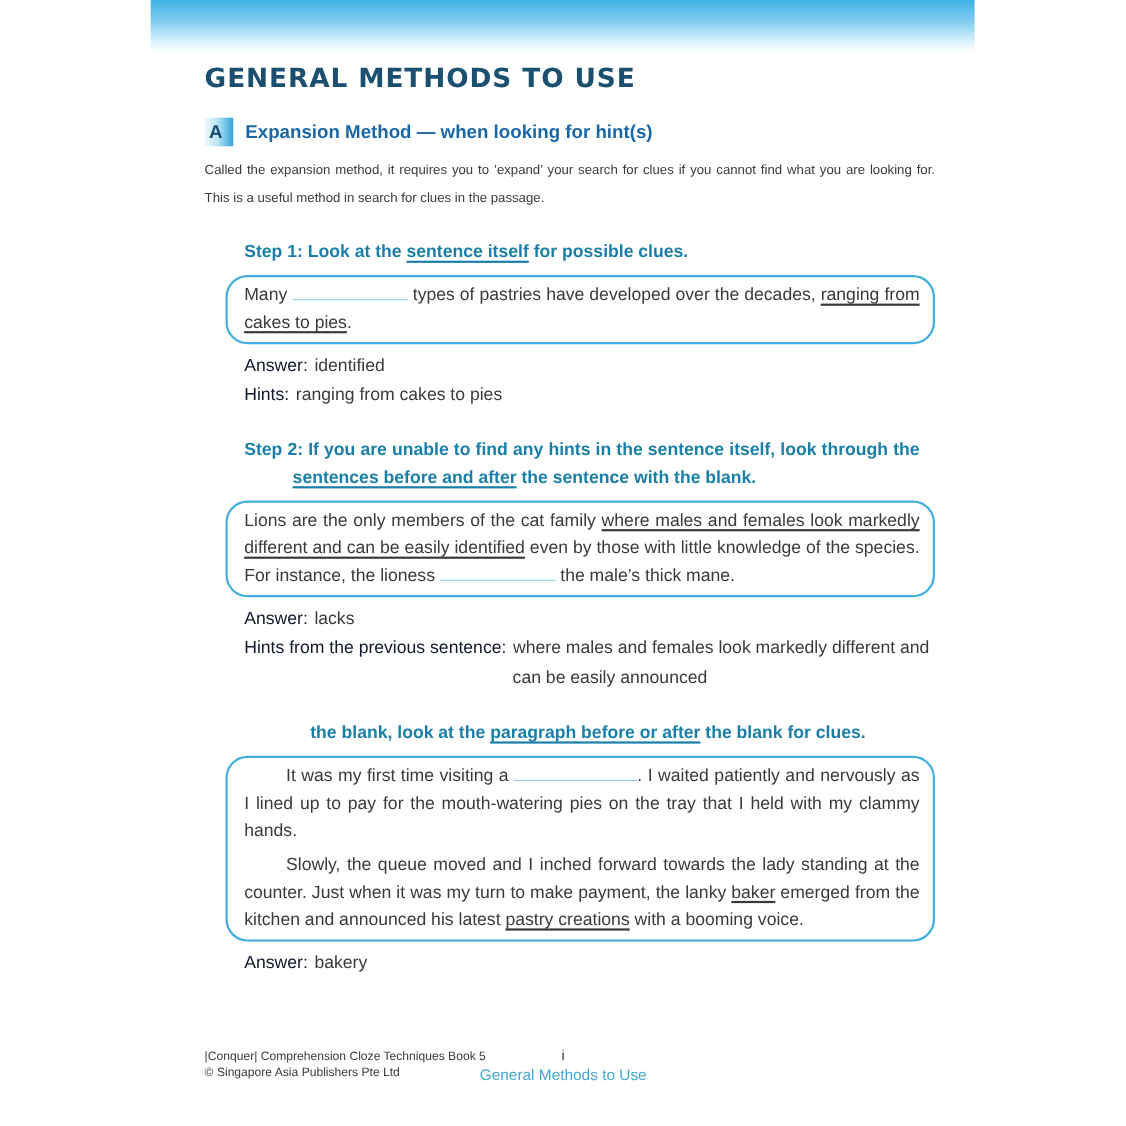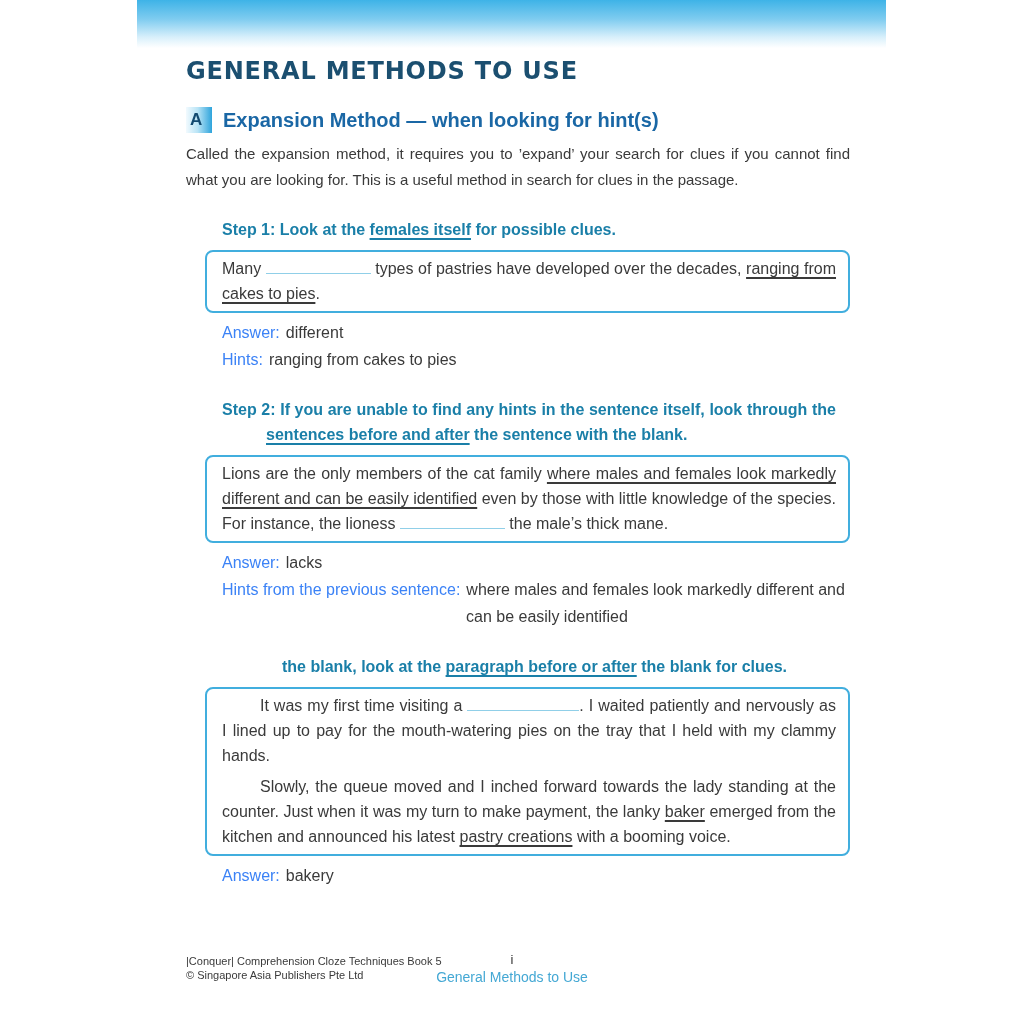--- a/index.html
+++ b/index.html
@@ -16,40 +16,40 @@
     margin:0; font-family:"DejaVu Sans",sans-serif; font-size:24px; font-weight:bold;
     letter-spacing:0.8px; color:#1b4f70; line-height:28px;
   }
   .section-row { display:flex; align-items:center; gap:11px; margin-top:22px; height:26px; }
   .badge {
     width:26px; height:26px; box-sizing:border-box; flex:0 0 26px;
     background:linear-gradient(90deg,#f2fafe 0%,#b9e4f6 45%,#2ea4dc 100%);
     display:flex; align-items:center; padding-left:4px;
     font-weight:bold; font-size:17px; color:#134a70;
   }
-  .section-heading { margin:0; font-size:20px; font-weight:bold; color:#1a67a5; }
-  .intro { margin:8px 0 0 0; font-size:15px; line-height:26px; text-align:justify; }
+  .section-heading { margin:0; font-size:17px; font-weight:bold; color:#1a67a5; }
+  .intro { margin:8px 0 0 0; font-size:12px; line-height:26px; text-align:justify; }
   .step { margin:24px 0 0 36px; width:614px; font-size:16px; font-weight:bold; color:#1a7fa8; line-height:25px; }
   .step .line1 { display:block; text-align:justify; text-align-last:justify; }
   .step .line2 { display:block; }
   .step .ind44 { padding-left:44px; }
   .step .ind60 { padding-left:60px; }
   .u { text-decoration:underline; text-decoration-thickness:1.5px; text-underline-offset:3px; }
   .example-box {
     margin:8px 0 0 19px; width:645px; box-sizing:border-box;
-    border:2.5px solid #41aede; border-radius:8px; padding:4px 12px 5px 15px;
+    border:2.5px solid #41aede; border-radius:20px; padding:4px 12px 5px 15px;
   }
   .box-text { margin:0; font-size:16px; line-height:25px; text-align:justify; }
   .box-text.indent { text-indent:38px; }
   .box-text + .box-text { margin-top:6px; }
   .blank { display:inline-block; width:105px; height:14px; border-bottom:1.7px solid #90cfe8; }
   .blank.wide { width:112px; }
   .qa { margin:6px 0 0 36px; font-size:16px; }
   .qa p { margin:0; line-height:27px; }
-  .qa .label { color:#3b82f6; margin-right:6px; }
+  .qa .label { color:#0f172a; margin-right:6px; }
   .qa .cont-line { padding-left:244px; }
   .footer-left {
     position:absolute; left:186px; top:954px; font-size:11px; line-height:14px; color:#3a3a3a;
   }
   .footer-left p { margin:0; }
   .footer-center { position:absolute; left:0; top:952px; width:1024px; text-align:center; }
   .footer-center .pagenum { margin:0; font-size:13px; line-height:16px; color:#333333; }
   .footer-center .pagelabel { margin:0; font-size:14px; line-height:18px; color:#44a8d4; }
 </style>
 </head>
@@ -63,44 +63,44 @@
 
     <div class="section-row">
       <div class="badge">
         <span>A</span>
       </div>
       <h2 class="section-heading">Expansion Method — when looking for hint(s)</h2>
     </div>
 
     <p class="intro">Called the expansion method, it requires you to ’expand’ your search for clues if you cannot find what you are looking for. This is a useful method in search for clues in the passage.</p>
 
-    <p class="step"><span>Step 1: Look at the </span><span class="u">females itself</span><span> for possible clues.</span></p>
+    <p class="step"><span>Step 1: Look at the </span><span class="u">sentence itself</span><span> for possible clues.</span></p>
 
     <div class="example-box">
       <p class="box-text"><span>Many </span><span class="blank"></span><span> types of pastries have developed over the decades, </span><span class="u">ranging from cakes to pies</span><span>.</span></p>
     </div>
 
     <div class="qa">
-      <p><span class="label">Answer:</span><span>different</span></p>
+      <p><span class="label">Answer:</span><span>identified</span></p>
       <p><span class="label">Hints:</span><span>ranging from cakes to pies</span></p>
     </div>
 
     <p class="step">
         <span class="line1">Step 2: If you are unable to find any hints in the sentence itself, look through the</span>
         <span class="line2 ind44"><span class="u">sentences before and after</span><span> the sentence with the blank.</span></span>
       </p>
 
     <div class="example-box">
       <p class="box-text"><span>Lions are the only members of the cat family </span><span class="u">where males and females look markedly different and can be easily identified</span><span> even by those with little knowledge of the species. For instance, the lioness </span><span class="blank"></span><span> the male’s thick mane.</span></p>
     </div>
 
     <div class="qa">
       <p><span class="label">Answer:</span><span>lacks</span></p>
       <p><span class="label">Hints from the previous sentence:</span><span>where males and females look markedly different and</span></p>
-      <p class="cont-line">can be easily identified</p>
+      <p class="cont-line">can be easily announced</p>
     </div>
 
     <p class="step">
         <span class="line2 ind60"><span>the blank, look at the </span><span class="u">paragraph before or after</span><span> the blank for clues.</span></span>
       </p>
 
     <div class="example-box">
       <p class="box-text indent"><span>It was my first time visiting a </span><span class="blank wide"></span><span>. I waited patiently and nervously as I lined up to pay for the mouth-watering pies on the tray that I held with my clammy hands.</span></p>
       <p class="box-text indent"><span>Slowly, the queue moved and I inched forward towards the lady standing at the counter. Just when it was my turn to make payment, the lanky </span><span class="u">baker</span><span> emerged from the kitchen and announced his latest </span><span class="u">pastry creations</span><span> with a booming voice.</span></p>
     </div>

